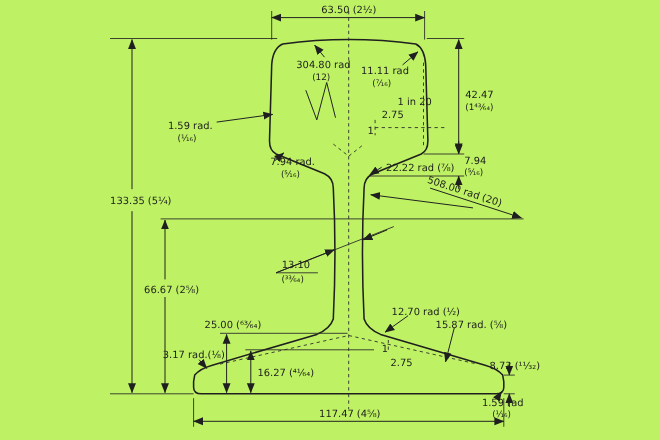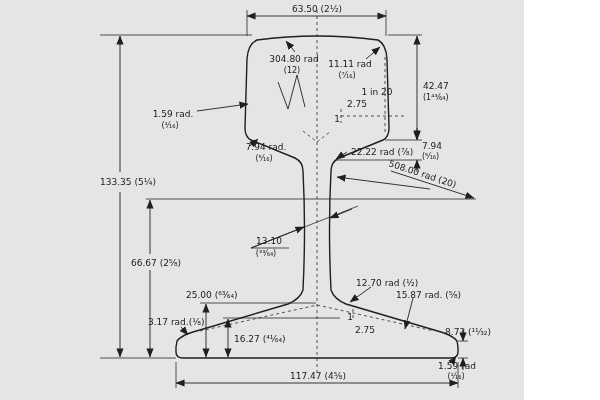--- a/index.html
+++ b/index.html
@@ -1,16 +1,16 @@
 <!DOCTYPE html>
 <html><head>
 <meta charset="utf-8">
 <style>
   html,body{margin:0;padding:0;background:#ffffff;}
-  .stage{position:relative;width:524px;height:400px;background:#e5e5e5;overflow:hidden;}
+  .stage{position:relative;width:600px;height:400px;background:#bef264;overflow:hidden;}
   svg{display:block;}
   svg text{font-family:"DejaVu Sans",sans-serif;font-size:9px;fill:#1b1b1b;}
   svg text.sm{font-size:8px;}
   .outline{fill:none;stroke:#1f1f1f;stroke-width:1.4;stroke-linejoin:round;}
   .thin{fill:none;stroke:#2a2a2a;stroke-width:0.8;}
   .dash2{fill:none;stroke:#2a2a2a;stroke-width:0.8;stroke-dasharray:3 3;}
   .arr{fill:none;stroke:#1f1f1f;stroke-width:0.9;}
 </style>
 </head>
 <body>

